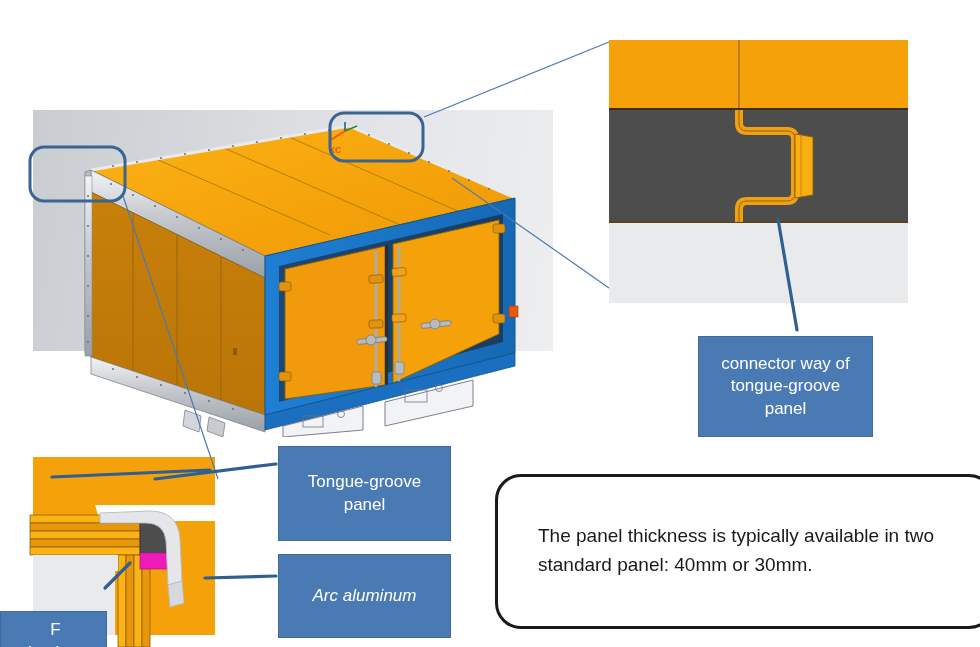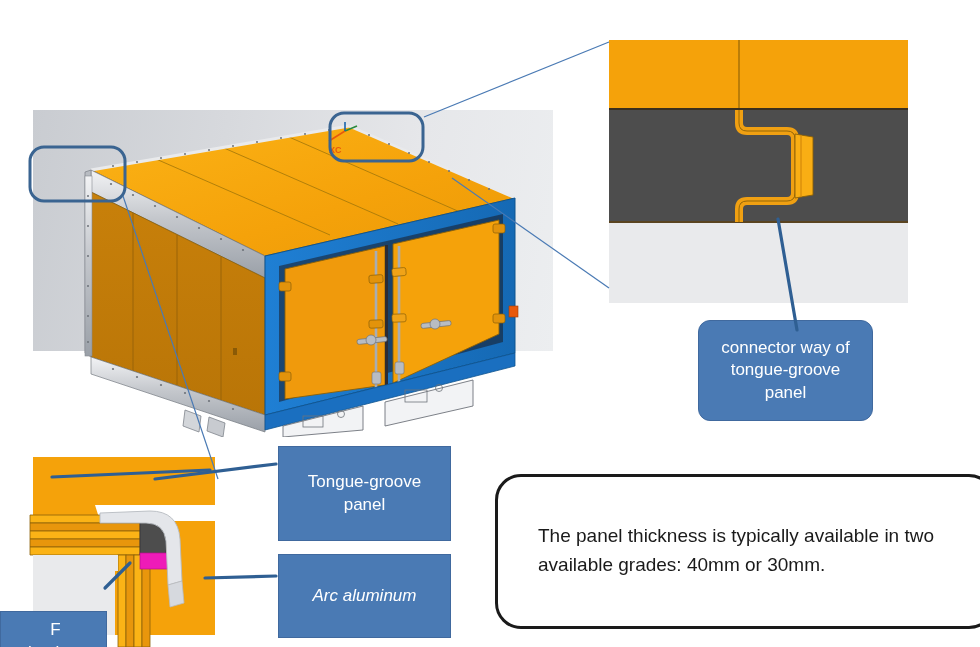--- a/index.html
+++ b/index.html
@@ -49,21 +49,21 @@
     color: #ffffff;
     display: flex;
     align-items: center;
     justify-content: center;
     text-align: center;
     font-size: 17px;
     line-height: 1.33;
     box-sizing: border-box;
     padding: 4px 8px;
   }
-  #label-connector { left: 698px; top: 320px; width: 175px; height: 101px; border-radius: 12px; }
+  #label-connector { left: 698px; top: 336px; width: 175px; height: 101px; }
   #label-tongue    { left: 278px; top: 446px; width: 173px; height: 95px;  }
   #label-arc       { left: 278px; top: 554px; width: 173px; height: 84px; font-style: italic;  }
   #label-f-alum    { left: 0px;   top: 583px; width: 107px; height: 62px;
                      justify-content: flex-start; padding-left: 12px; margin-top: 28px; }
 
   
   #note-callout {
     left: 495px; top: 474px;
     width: 500px; height: 155px;
     border: 3px solid #1a1a1a;
@@ -336,21 +336,21 @@
 
   <div id="label-arc" class="abs label-box">
     <span>Arc aluminum</span>
   </div>
 
   <div id="label-f-alum" class="abs label-box">
     <span>F aluminum</span>
   </div>
 
   <div id="note-callout" class="abs">
-    <div id="note-text">The panel thickness is typically available in two available grades: 40mm or 30mm.</div>
+    <div id="note-text">The panel thickness is typically available in two standard panel: 40mm or 30mm.</div>
   </div>
 
   <svg id="overlay" class="abs" viewBox="0 0 980 647">
 
     <rect class="hl-box" x="30" y="147" width="95" height="54" rx="14"></rect>
 
     <rect class="hl-box" x="330" y="113" width="93" height="48" rx="14"></rect>
 
     <line class="leader-thin" x1="424" y1="117" x2="609" y2="42"></line>
 

